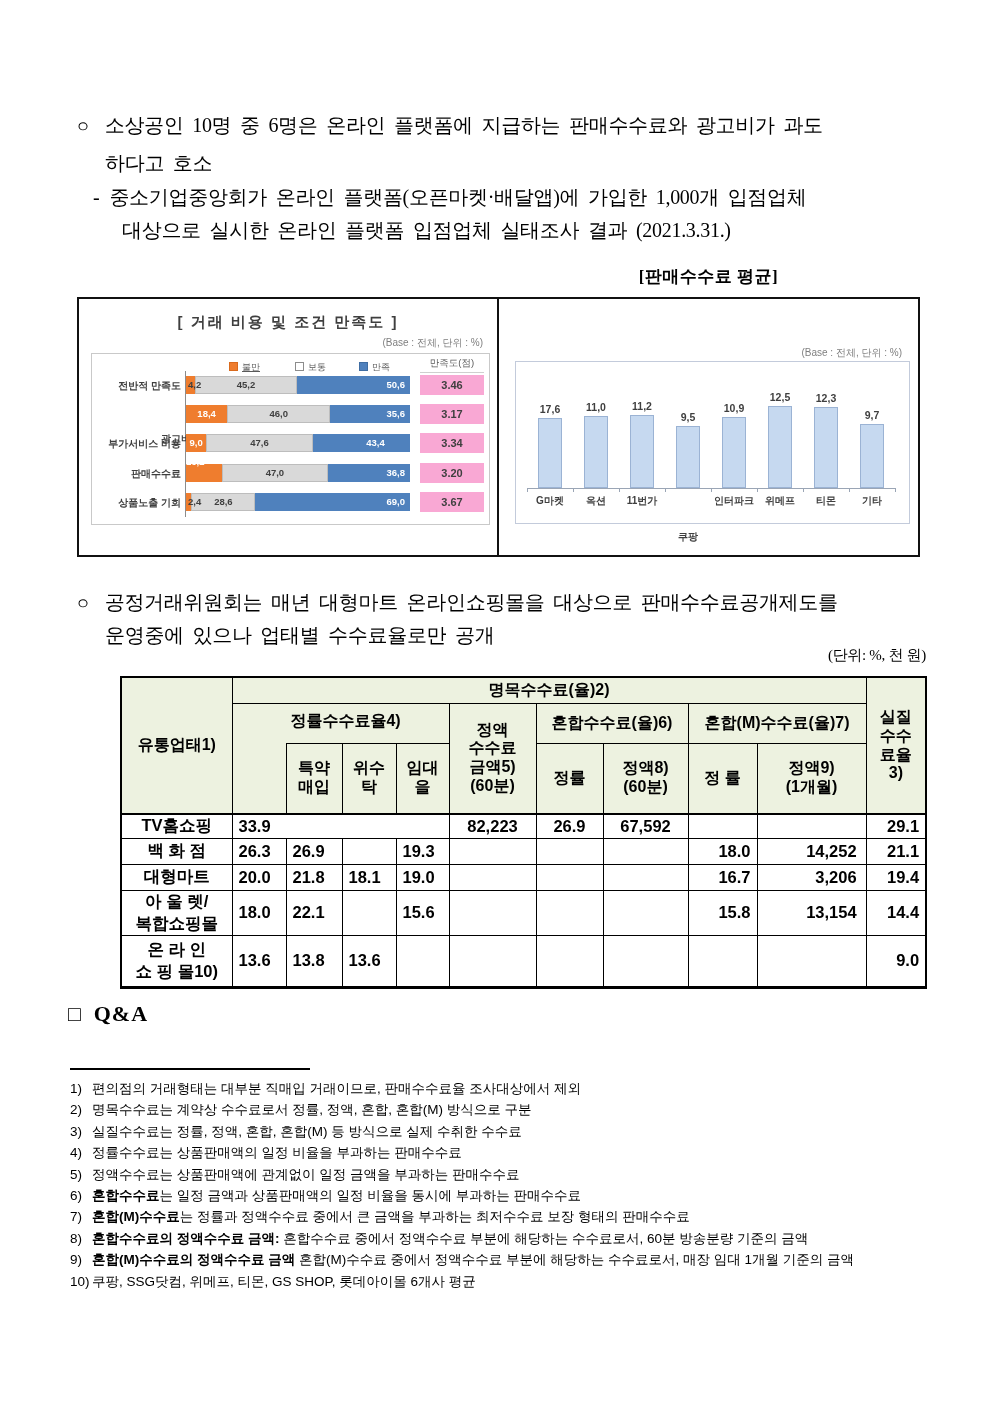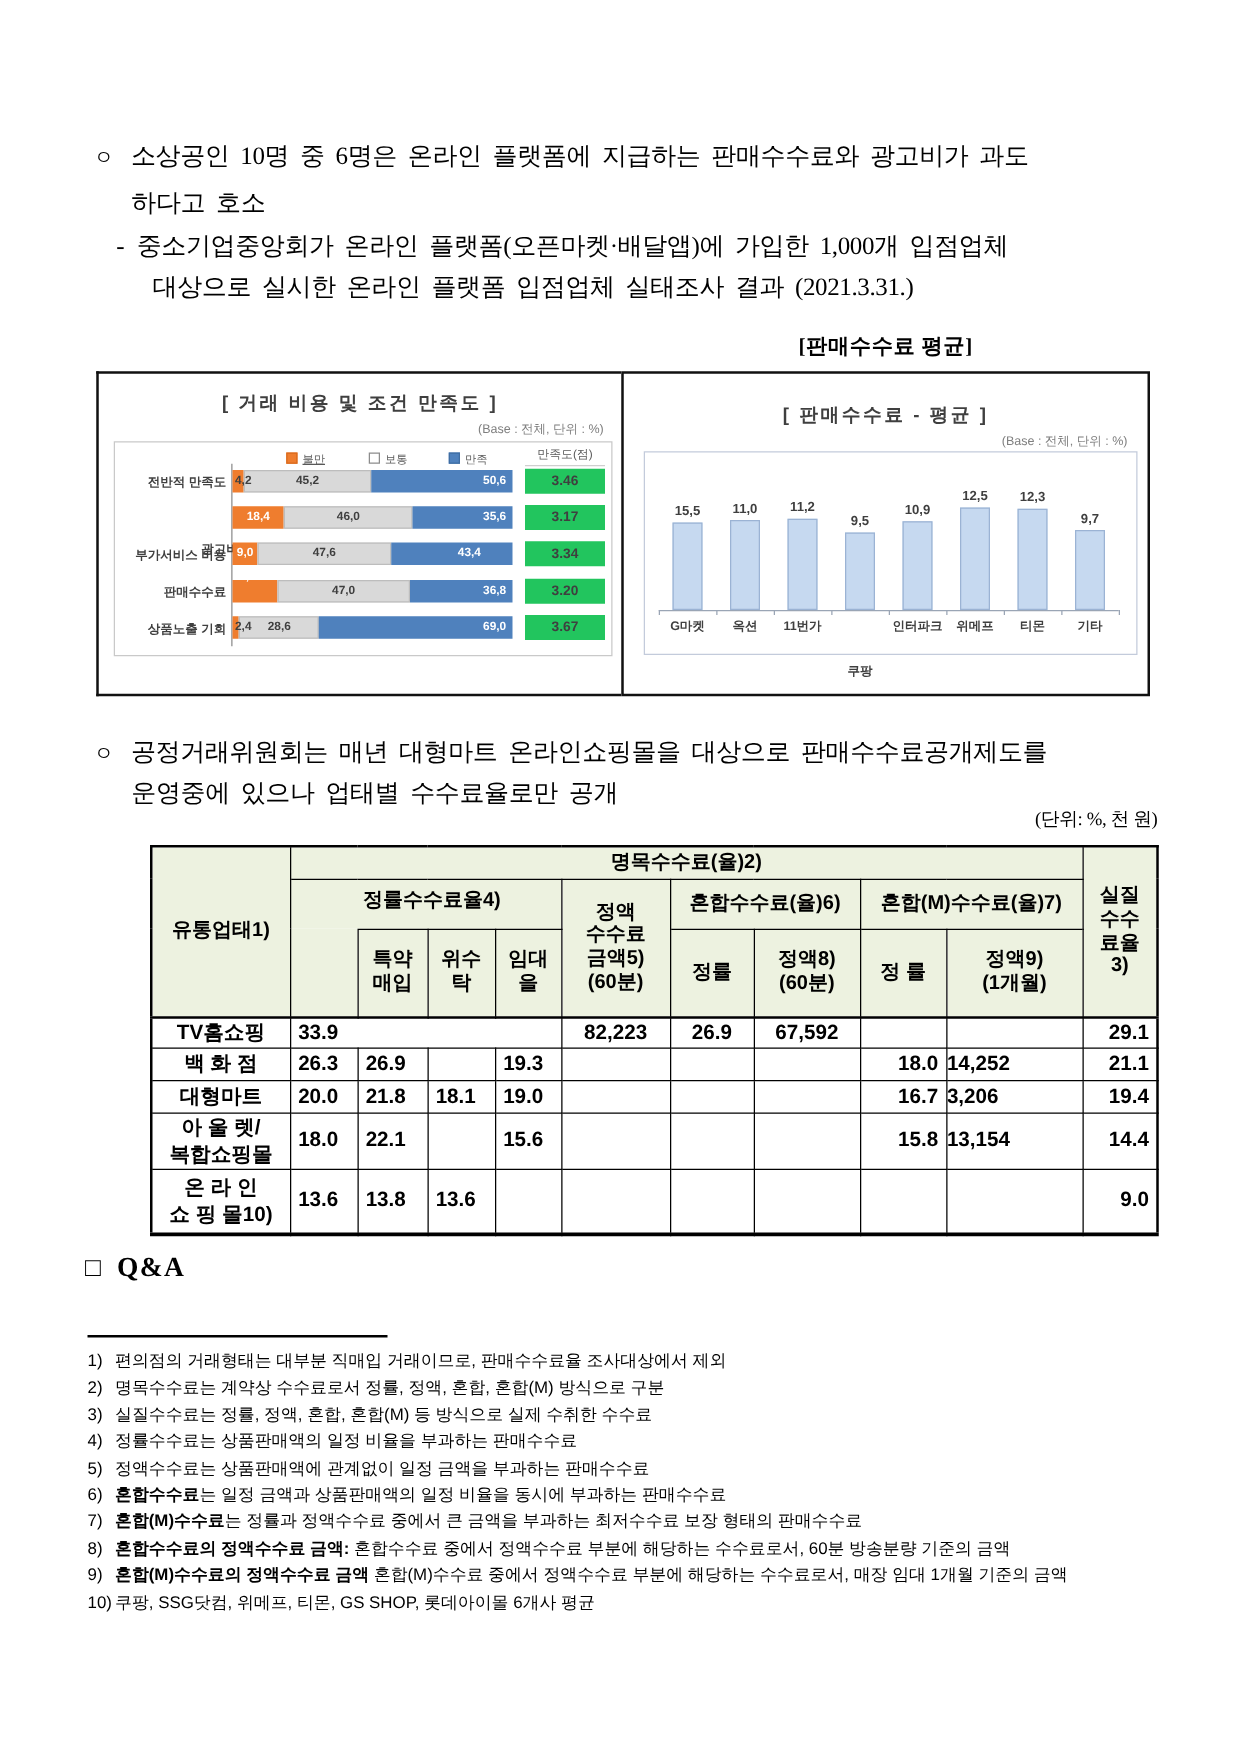--- a/index.html
+++ b/index.html
@@ -28,21 +28,21 @@
   .c-panel { border:1px solid #c9c9c9; background:#fff; }
   .box-l .c-panel { left:12px; top:54px; width:399px; height:172px; }
   .box-r .c-panel { left:16px; top:62px; width:395px; height:163px; border-color:#c3cbdb; }
   .lg-sw { width:9px; height:9px; }
   .lg-tx { font-size:9px; color:#595959; }
   .score-hd { font-size:9.5px; color:#595959; text-align:center; border-bottom:1px solid #cfcfcf; padding-bottom:2px; }
   .axisv { width:1px; background:#8c8c8c; }
   .catlb { font-size:10px; font-weight:bold; color:#3f3f3f; text-align:right; white-space:nowrap; }
   .seg { height:18px; }
   .seglb { font-size:9.5px; font-weight:bold; line-height:18px; }
-  .scorebox { width:64px; height:20px; background:#22c55e; text-align:center; line-height:20px; font-size:11px; font-weight:bold; color:#3f3f3f; }
+  .scorebox { width:64px; height:20px; background:#f9a8d4; text-align:center; line-height:20px; font-size:11px; font-weight:bold; color:#3f3f3f; }
   .vbar { background:#c6d9f0; border:1px solid #9bb3d4; }
   .vlab { font-size:10.5px; font-weight:bold; color:#3f3f3f; text-align:center; }
   .xlab { font-size:10px; font-weight:bold; color:#3f3f3f; text-align:center; }
   .bline, .tick { background:#9aa5b5; }
 
   
   .unit { position:absolute; top:646px; right:66px; font-size:15px; letter-spacing:-0.3px;text-align:center; }
 
   
   .ftwrap { position:absolute; left:120px; top:676px; }
@@ -52,21 +52,21 @@
   .ft { border:2px solid #000; border-bottom:3px solid #000; }
   .ft thead { border-bottom:2.5px solid #000; }
   .ft th { background:#edf2e0; font-size:16px; line-height:1.18; text-align:center; white-space:pre-line; font-weight:bold; }
   .ft td { font-size:16.5px; background:#fff; white-space:pre-line; }
   .ft .group-rate { text-align:center; padding-left:10px; vertical-align:top; padding-top:8px; }
   .ft .no-top { border-top-style:hidden; }
   .ft td.lab { text-align:center; font-size:16.5px; }
   .ft td.al { text-align:left; padding-left:6px; }
   .ft td.ac { text-align:center; }
   .ft td.ar { text-align:right; padding-right:6px; }
-  .ft td.ar8 { padding-right:9px;margin-top:21px; }
+  .ft td.ar8 { text-align:right; padding-right:9px;margin-top:21px; }
 
   
   .qna { position:absolute; left:68px; top:1001px; font-size:22px; font-weight:bold; letter-spacing:1px; }
   .qna .sq { font-weight:normal; font-size:21px; margin-right:12px; }
   .fnrule { position:absolute; left:70px; top:1068px; width:240px; border-top:2px solid #000; }
   .fnotes { position:absolute; left:70px; top:1078px; width:870px;
             font-family:"Liberation Sans", sans-serif; font-size:13.5px; line-height:21.4px; color:#000; }
   .fn { white-space:nowrap; }
   .fn .n { display:inline-block; min-width:22px; }
   .fn b { font-weight:bold; }
@@ -138,35 +138,34 @@
       <div class="catlb" style="left: 2px; top: 196.8px; width: 100px;">상품노출 기회</div>
       <div class="seg" style="left: 107px; top: 193.8px; width: 5.376px; background: rgb(239, 125, 46);"></div>
       <div class="seglb" style="left: 109px; top: 193.8px; color: rgb(63, 63, 63); z-index: 5;">2,4</div>
       <div class="seg" style="left: 112.376px; top: 193.8px; width: 64.064px; background: rgb(217, 217, 217); border: 1px solid rgb(189, 189, 189);"></div>
       <div class="seglb" style="left: 112.376px; top: 193.8px; width: 64.064px; color: rgb(63, 63, 63); text-align: center;">28,6</div>
       <div class="seg" style="left: 176.44px; top: 193.8px; width: 154.56px; background: rgb(79, 129, 189);"></div>
       <div class="seglb" style="left: 176.44px; top: 193.8px; width: 154.56px; color: rgb(255, 255, 255); text-align: right; padding-right: 5px;">69,0</div>
       <div class="scorebox" style="left: 341px; top: 192.8px;">3.67</div>
     </div>
   <div class="chart-box box-r" id="chart-right">
-      <div class="c-title">[ 판매수수료 - 평균 ]</div>
       <div class="c-base">(Base : 전체, 단위 : %)</div>
       <div class="c-panel"></div>
       <div class="bline" style="left: 28px; top: 189px; width: 368px; height: 1px;"></div>
       <div class="tick" style="left: 28px; top: 189px; width: 1px; height: 4px;"></div>
       <div class="tick" style="left: 74px; top: 189px; width: 1px; height: 4px;"></div>
       <div class="tick" style="left: 120px; top: 189px; width: 1px; height: 4px;"></div>
       <div class="tick" style="left: 166px; top: 189px; width: 1px; height: 4px;"></div>
       <div class="tick" style="left: 212px; top: 189px; width: 1px; height: 4px;"></div>
       <div class="tick" style="left: 258px; top: 189px; width: 1px; height: 4px;"></div>
       <div class="tick" style="left: 304px; top: 189px; width: 1px; height: 4px;"></div>
       <div class="tick" style="left: 350px; top: 189px; width: 1px; height: 4px;"></div>
       <div class="tick" style="left: 396px; top: 189px; width: 1px; height: 4px;"></div>
       <div class="vbar" style="left: 39px; top: 118.915px; width: 24px; height: 70.085px; background: rgb(198, 217, 240); border-color: rgb(155, 179, 212);"></div>
-      <div class="vlab" style="left: 29px; top: 103.915px; width: 44px;">15,5</div>
+      <div class="vlab" style="left: 29px; top: 103.915px; width: 44px;">17,6</div>
       <div class="xlab" style="left: 25px; top: 195px; width: 52px;">G마켓</div>
       <div class="vbar" style="left: 85px; top: 116.95px; width: 24px; height: 72.05px; background: rgb(198, 217, 240); border-color: rgb(155, 179, 212);"></div>
       <div class="vlab" style="left: 75px; top: 101.95px; width: 44px;">11,0</div>
       <div class="xlab" style="left: 71px; top: 195px; width: 52px;">옥션</div>
       <div class="vbar" style="left: 131px; top: 115.64px; width: 24px; height: 73.36px; background: rgb(198, 217, 240); border-color: rgb(155, 179, 212);"></div>
       <div class="vlab" style="left: 121px; top: 100.64px; width: 44px;">11,2</div>
       <div class="xlab" style="left: 117px; top: 195px; width: 52px;">11번가</div>
       <div class="vbar" style="left: 177px; top: 126.775px; width: 24px; height: 62.225px; background: rgb(198, 217, 240); border-color: rgb(155, 179, 212);"></div>
       <div class="vlab" style="left: 167px; top: 111.775px; width: 44px;">9,5</div>
       <div class="xlab" style="left: 163px; top: 195px; width: 52px; margin-top: 36px;">쿠팡</div>

